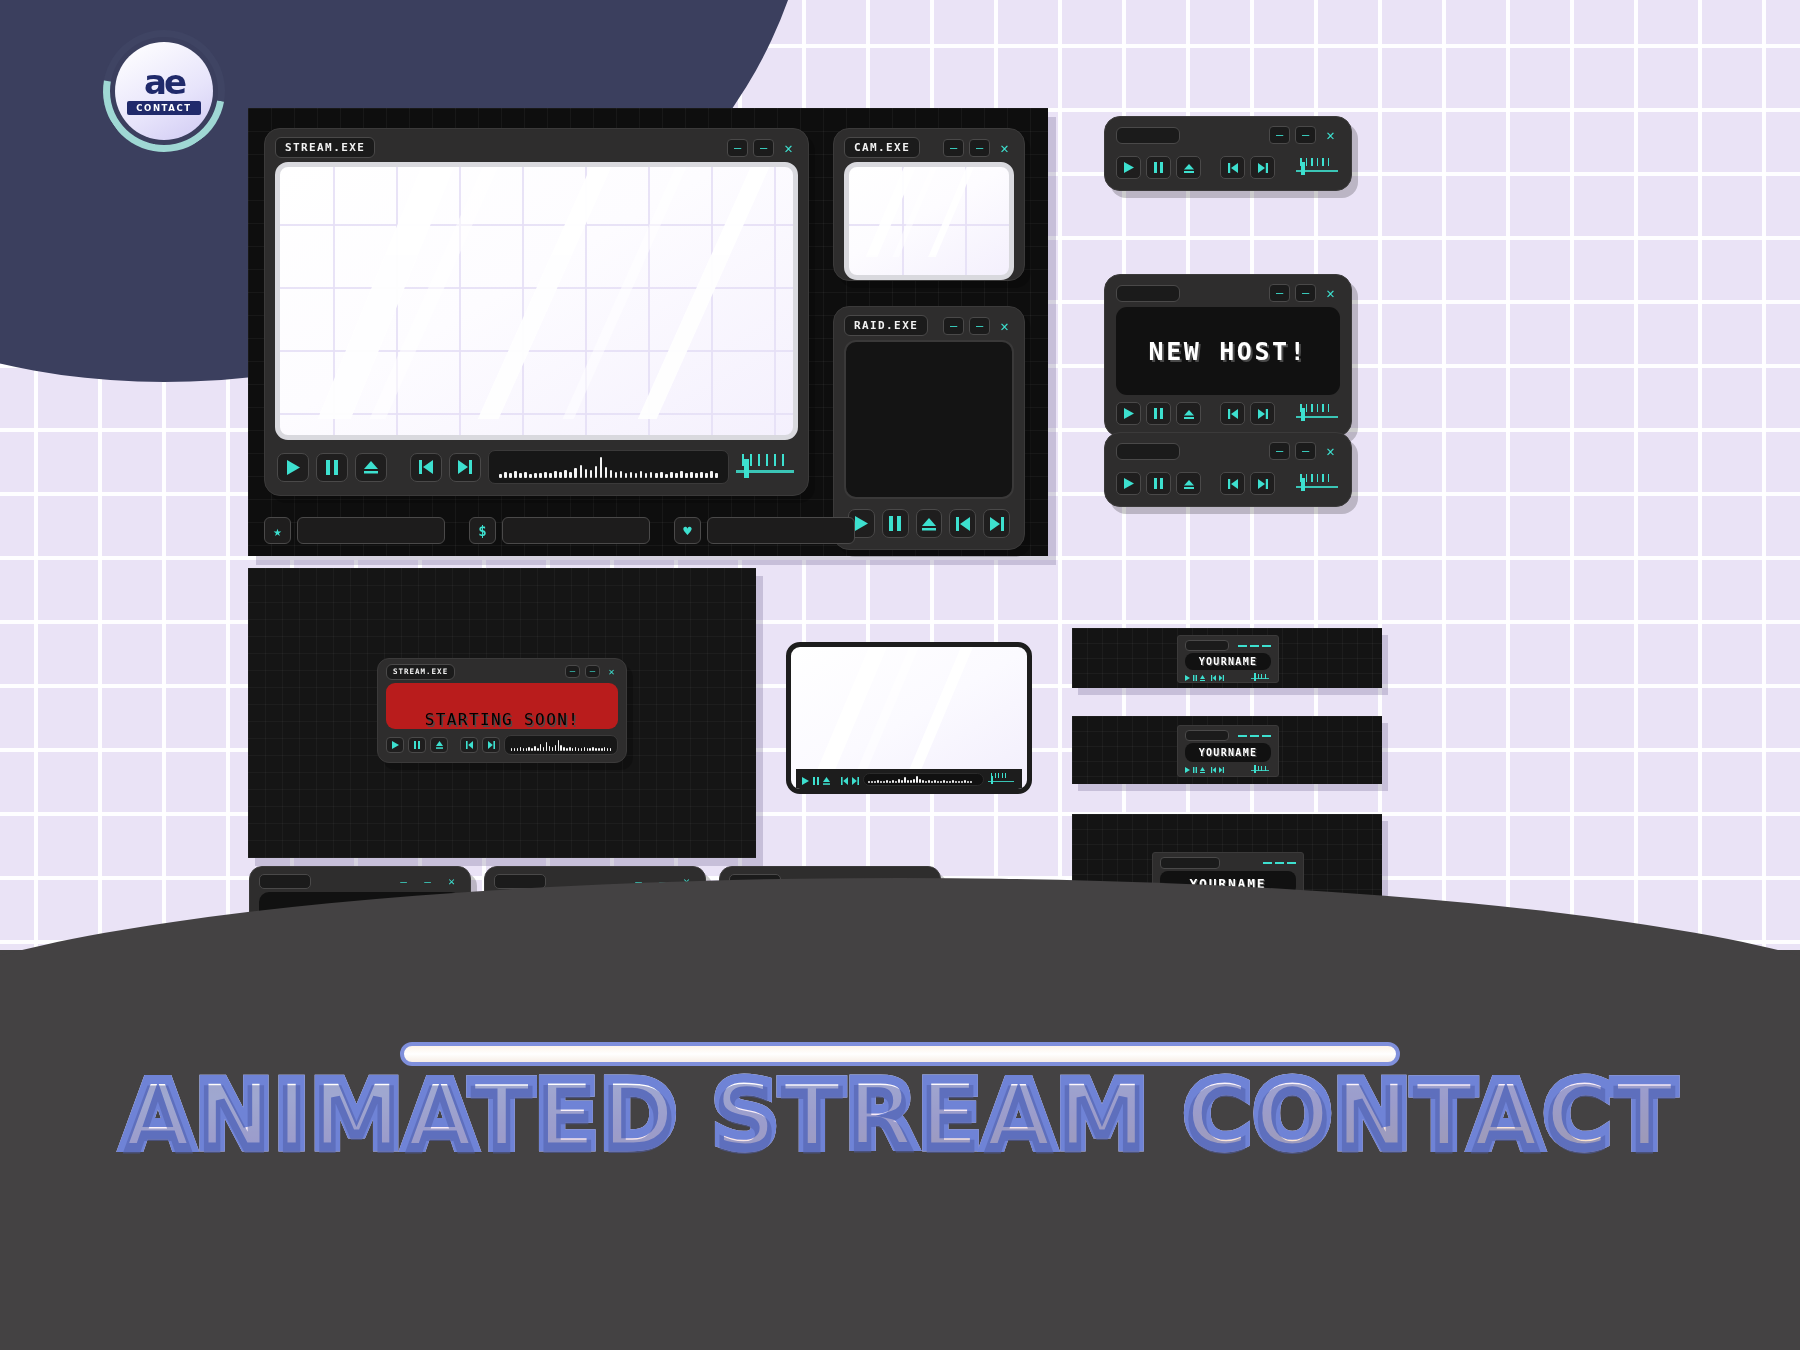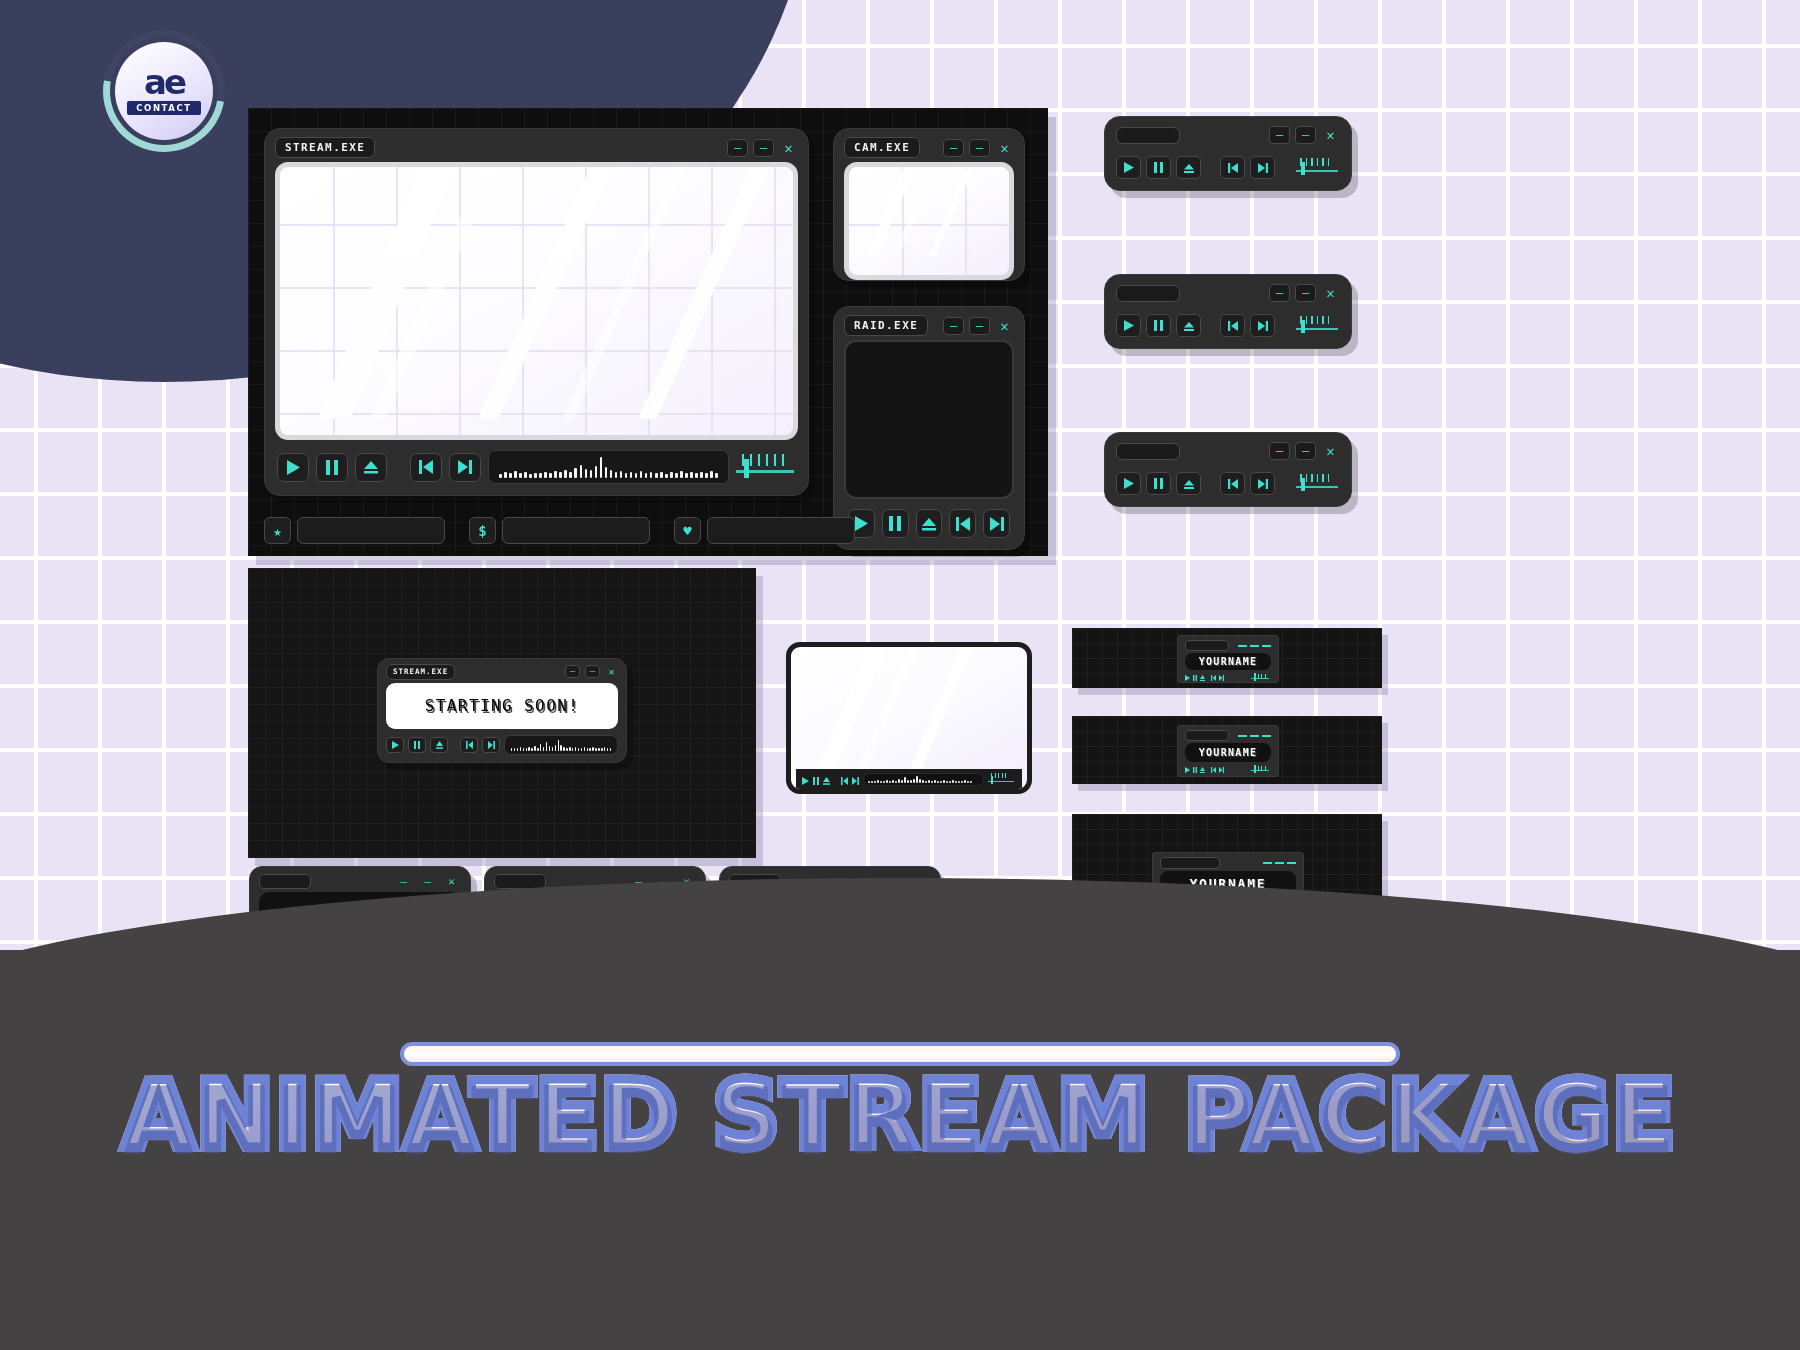--- a/index.html
+++ b/index.html
@@ -182,22 +182,22 @@
     box-shadow:7px 8px 0 rgba(120,110,150,.30);}
   #startcard .innergrid{position:absolute;inset:0;
     background-image:
       linear-gradient(to right, rgba(255,255,255,.035) 0 1px, transparent 1px),
       linear-gradient(to bottom, rgba(255,255,255,.035) 0 1px, transparent 1px);
     background-size:17px 17px;}
   #startwin{left:129px;top:90px;width:250px;height:116px;}
   #startwin .shell{border-radius:12px;}
   #startwin .titlebar{padding:5px 8px 3px;}
   #startwin .tagchip{font-size:7.5px;padding:3px 6px;letter-spacing:1px;}
-  #startwin .alertbody{margin:0 8px;height:46px;border-radius:9px;background:#ffffff;
-    display:flex;align-items:center;justify-content:center;}
+  #startwin .alertbody{margin:0 8px;height:46px;border-radius:9px;background:#b91c1c;
+    display:flex;align-items:flex-end;justify-content:center;}
   #startwin .alerttext{font-size:16px;letter-spacing:1.4px;text-shadow:1.5px 1.5px 0 #4a4a4a;}
   #startwin .controls{padding:6px 8px 7px;gap:4px;}
 
   
   #camoverlay{left:786px;top:642px;width:246px;height:152px;}
   #camoverlay .camframe{
     width:100%;height:100%;border-radius:14px;border:5px solid #1d1d1d;
     background:linear-gradient(150deg,#ffffff 0%,#fbfaff 50%,#f2eefc 100%);
     position:relative;overflow:hidden;box-sizing:border-box;
   }
@@ -532,20 +532,23 @@
 
   <div class="panel alert" id="alert1" style="left:1104px;top:274px;">
     <div class="shell">
       <div class="titlebar">
         <div class="tagchip blank"></div>
         <div class="winbtns">
           <div class="winbtn">–</div>
           <div class="winbtn">—</div>
           <div class="winbtn plain">✕</div>
         </div>
+      </div>
+      <div class="alertbody">
+        <div class="alerttext">NEW HOST!</div>
       </div>
       <div class="controls">
         <div class="ctl sm">
             <svg width="10" height="11" viewBox="0 0 10 11">
               <polygon points="0,0 10,5.5 0,11" fill="#3de0cf"></polygon>
             </svg>
           </div>
         <div class="ctl sm">
             <svg width="9" height="11" viewBox="0 0 9 11">
               <rect x="0" y="0" width="3" height="11" fill="#3de0cf"></rect>
@@ -1147,15 +1150,15 @@
         </div>
       </div>
     </div>
   </div>
 
   <svg class="wave" viewBox="0 0 1800 90" preserveAspectRatio="none">
     <path d="M0,55 C180,5 330,5 520,48 C700,90 880,90 1060,48 C1250,4 1420,4 1610,46 C1700,66 1760,70 1800,62 L1800,90 L0,90 Z" fill="#444243"></path>
   </svg>
   <div class="bg-bottom"></div>
   <div class="pillbar"></div>
-  <div class="bigtitle">ANIMATED STREAM PACKAGE</div>
+  <div class="bigtitle">ANIMATED STREAM CONTACT</div>
 
 </div>
 
 </body></html>

